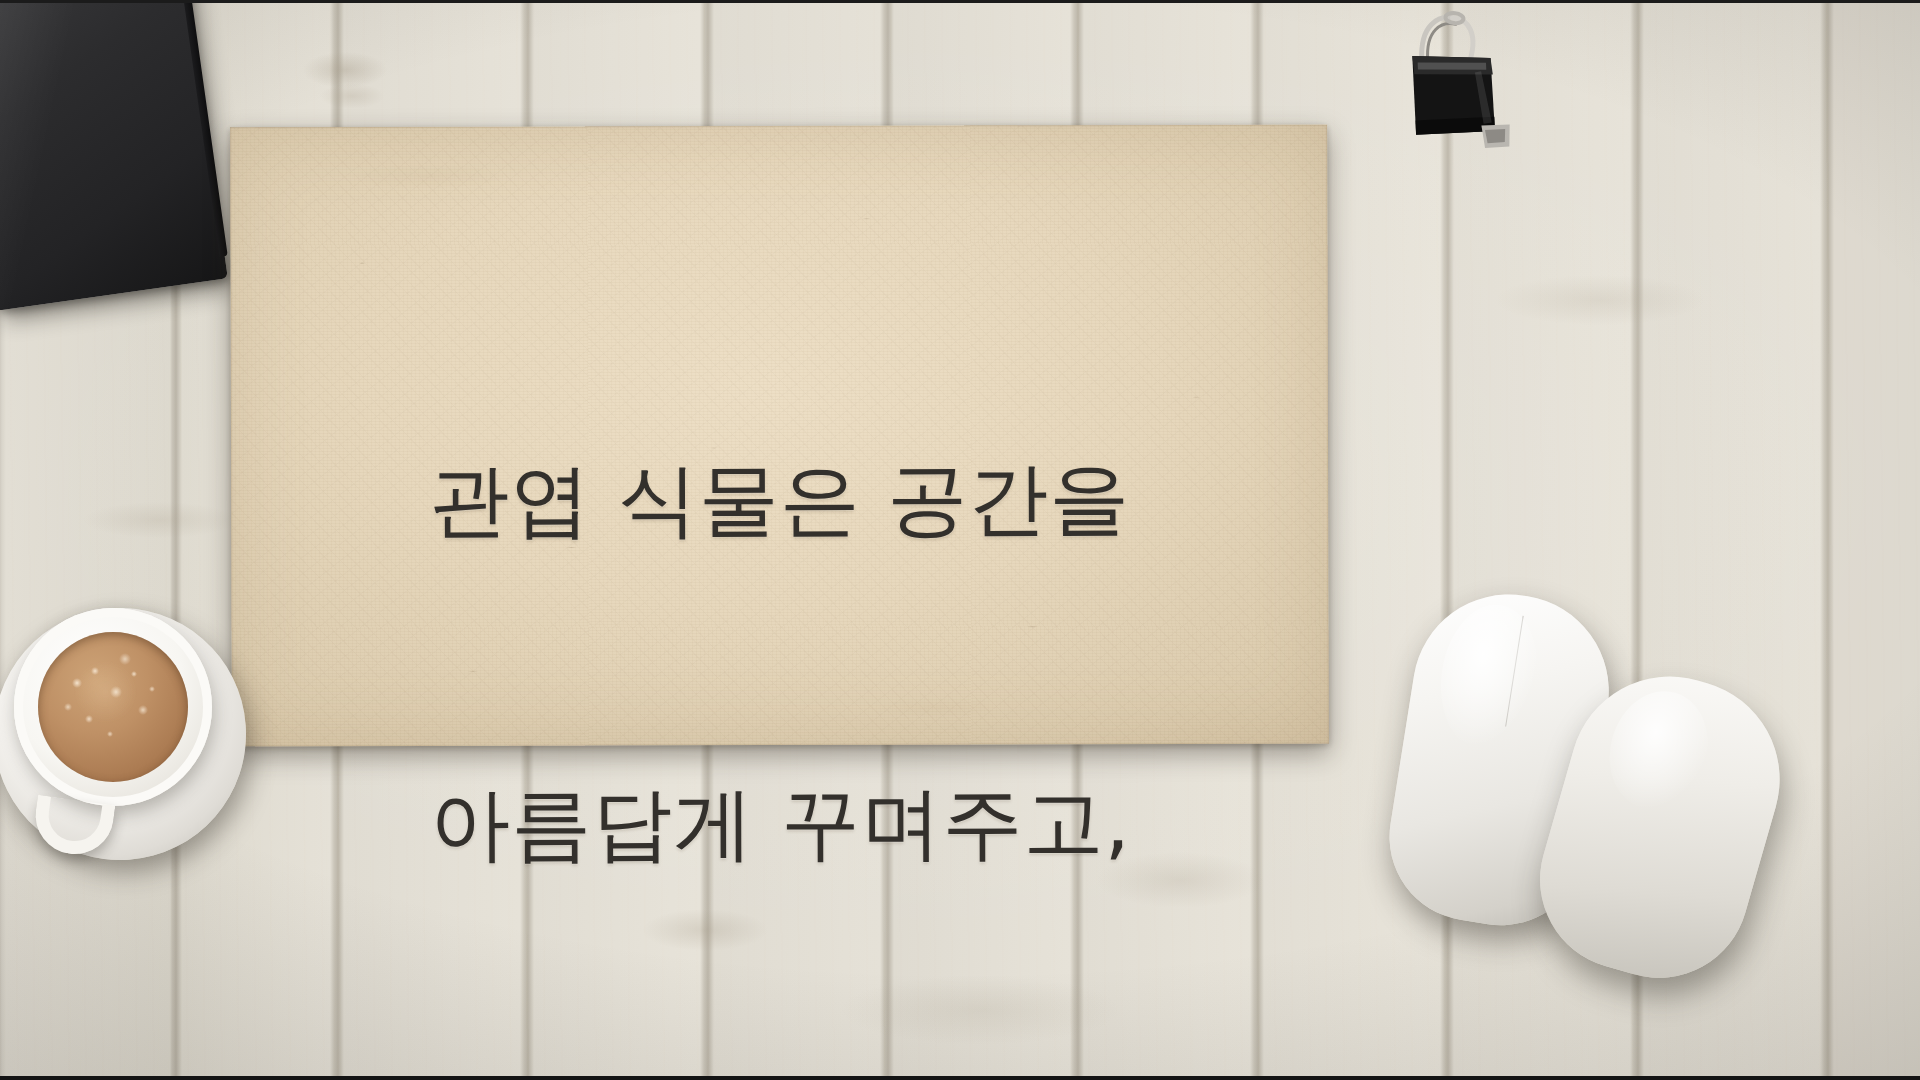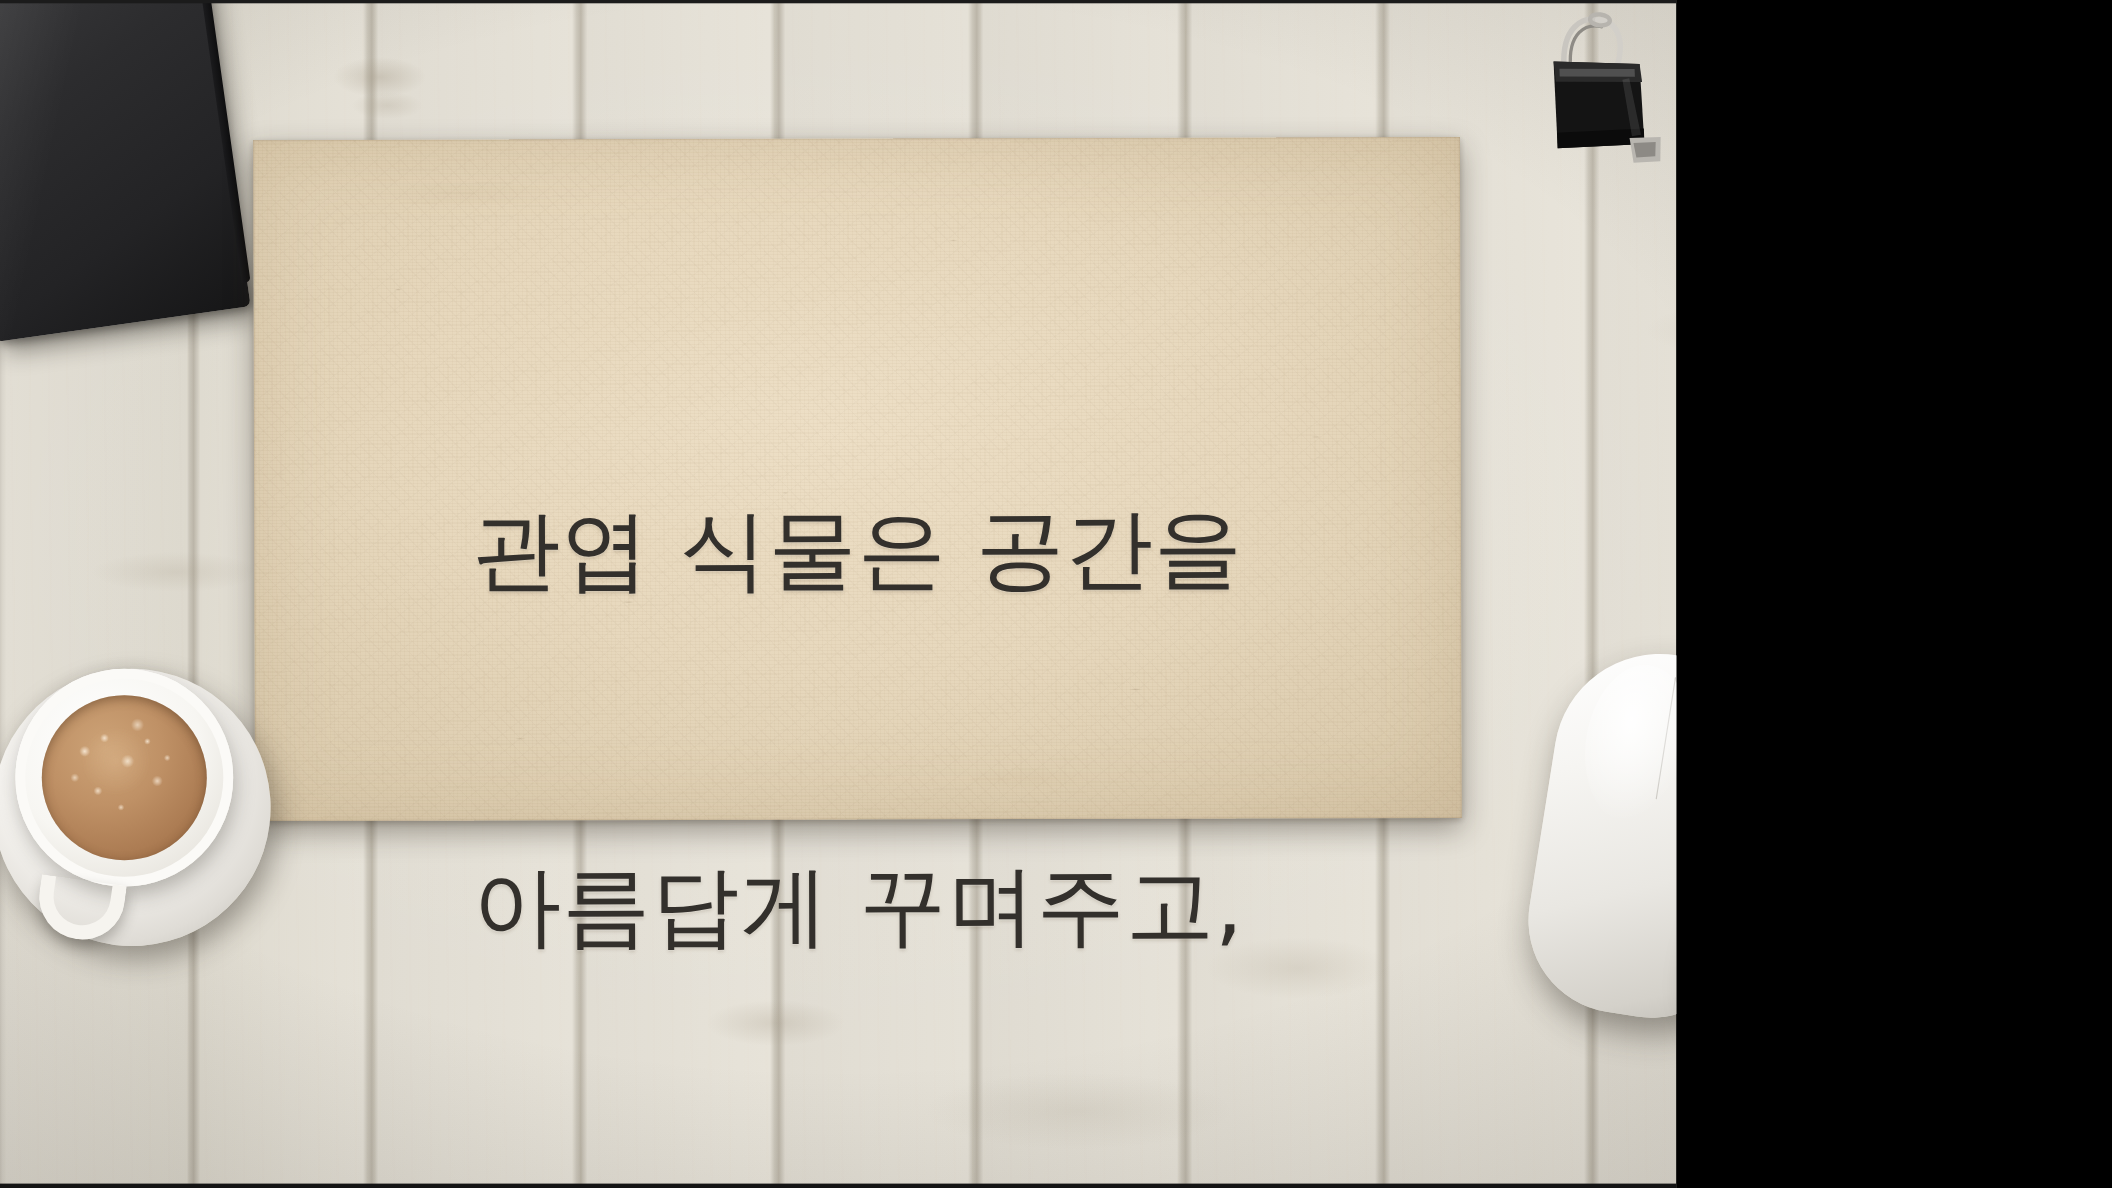--- a/index.html
+++ b/index.html
@@ -1,21 +1,21 @@
 <!DOCTYPE html>
 <html><head>
 <meta charset="utf-8">
 <title>Korean Quote Card on Desk</title>
 <style>
   * { margin:0; padding:0; box-sizing:border-box; }
   html,body{ width:1920px; height:1080px; overflow:hidden; background:#000; }
   body{ font-family:"DejaVu Sans","Liberation Sans",sans-serif; }
 
   #scene{
-    position:relative; width:1524px; height:1080px; overflow:hidden;
+    position:relative; width:1920px; height:1080px; overflow:hidden;
   }
 
   
   .desk{
     position:absolute; inset:0;
     background:
       
       radial-gradient(ellipse 120% 100% at 50% 45%, rgba(255,255,255,0.10) 0%, rgba(0,0,0,0.00) 45%, rgba(40,35,28,0.30) 100%),
       
       repeating-linear-gradient(91deg,

